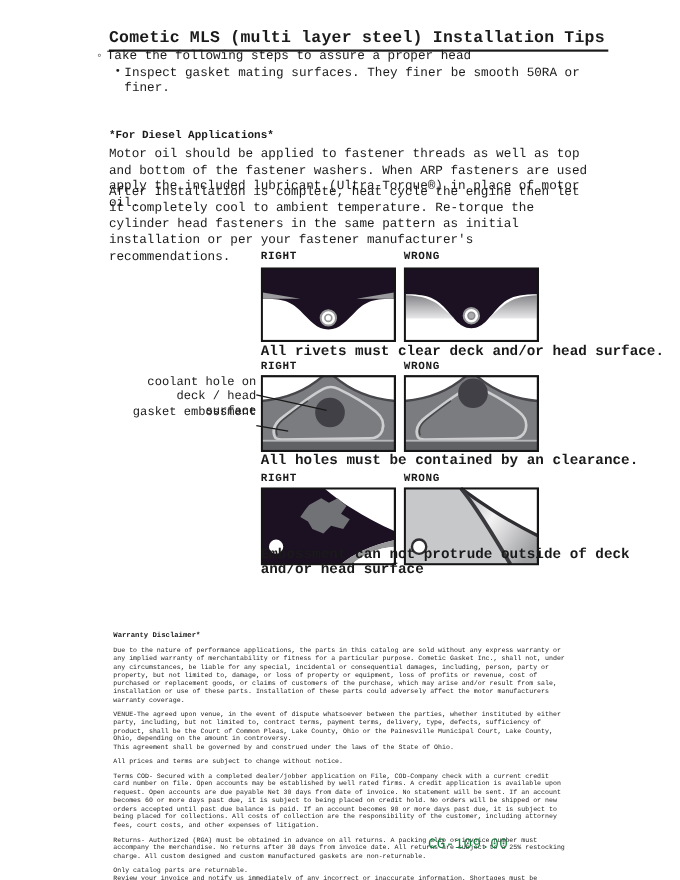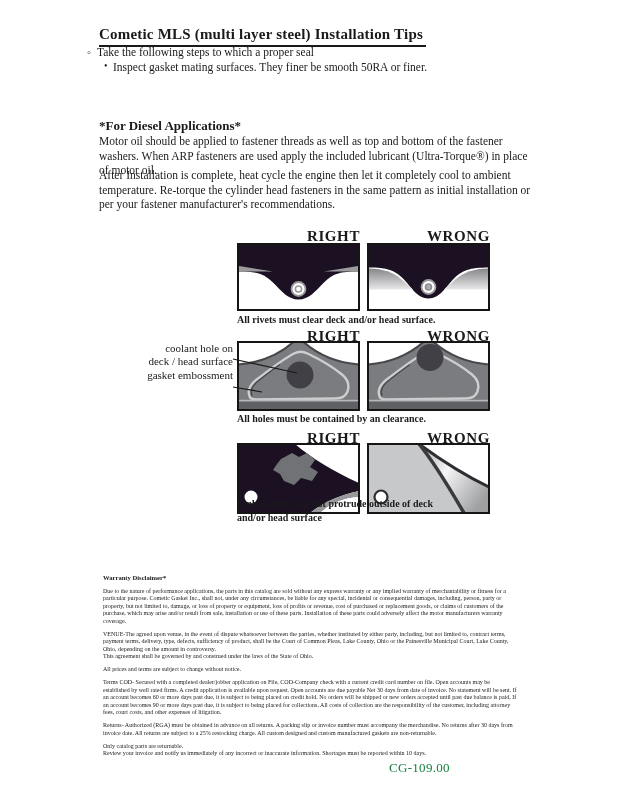--- a/index.html
+++ b/index.html
@@ -1,51 +1,51 @@
 <!DOCTYPE html>
 <html><head>
 <meta charset="utf-8">
 <style>
   html,body{margin:0;padding:0;background:#fff;}
   .page{
     position:relative;width:618px;height:800px;background:#ffffff;overflow:hidden;
-    font-family:Liberation Serif, serif;color:#1a1a1a;
+    font-family:Liberation Mono, monospace;color:#1a1a1a;
   }
   .abs{position:absolute;}
   .title{
     font-size:15px;font-weight:bold;letter-spacing:.2px;
     border-bottom:2px solid #1a1a1a;padding:0 3px 2px 0;display:inline-block;
   }
   .body-text{font-size:11.5px;line-height:14.7px;}
   .bullets{font-size:11.5px;line-height:14.6px;width:460px;}
   .b,.sb{position:relative;padding-left:10px;}
   .sb{margin-left:17px;padding-left:9px;}
   .b::before{content:"◦";position:absolute;left:0;top:0;font-size:11px;}
   .sb::before{content:"•";position:absolute;left:0;top:-.5px;font-size:10px;}
-  .h2{font-size:13px;font-weight:bold;}
-  .fig-label{width:123px;text-align:right;font-size:15px;font-weight:bold;letter-spacing:.6px;}
-  .fig-caption{font-size:10px;font-weight:bold;white-space:pre-line;line-height:13.5px;}
+  .h2{font-size:10px;font-weight:bold;}
+  .fig-label{width:123px;text-align:left;font-size:10px;font-weight:bold;letter-spacing:.6px;}
+  .fig-caption{font-size:13px;font-weight:bold;white-space:pre-line;line-height:13.5px;}
   .callout{font-size:11px;line-height:13px;text-align:right;white-space:pre-line;width:123px;}
   .legal{width:414px;font-size:6px;line-height:7.5px;color:#222;}
   .legal h3{font-size:6.6px;margin:0 0 6px 0;}
   .legal p{margin:0 0 5.5px 0;white-space:pre-line;}
   .footer-code{font-size:13px;letter-spacing:.3px;color:#15803d;}
   svg{display:block;}
 </style>
 </head>
 <body>
 
 <div class="page">
 
   <div class="abs" style="left:99px;top:25px;">
     <span class="title">Cometic MLS (multi layer steel) Installation Tips</span>
   </div>
 
   <div class="abs bullets" style="left:87px;top:45px;">
-    <div class="b">Take the following steps to which a proper seal</div>
+    <div class="b">Take the following steps to assure a proper head</div>
     <div class="sb">Inspect gasket mating surfaces.  They finer be smooth 50RA or finer.</div>
   </div>
 
   <div class="abs h2" style="left:99px;top:118px;">*For Diesel Applications*</div>
   <div class="abs body-text" style="left:99px;top:134px;width:437px;">Motor oil should be applied to fastener threads as well as top and bottom of the fastener washers. When ARP fasteners are used apply the included lubricant (Ultra-Torque®) in place of motor oil.</div>
   <div class="abs body-text" style="left:99px;top:168px;width:437px;">After Installation is complete, heat cycle the engine then let it completely cool to ambient temperature. Re-torque the cylinder head fasteners in the same pattern as initial installation or per your fastener manufacturer's recommendations.</div>
 
   <div class="abs fig-label" style="left:237px;top:228px;">RIGHT</div>
   <div class="abs fig-label" style="left:367px;top:228px;">WRONG</div>
 

